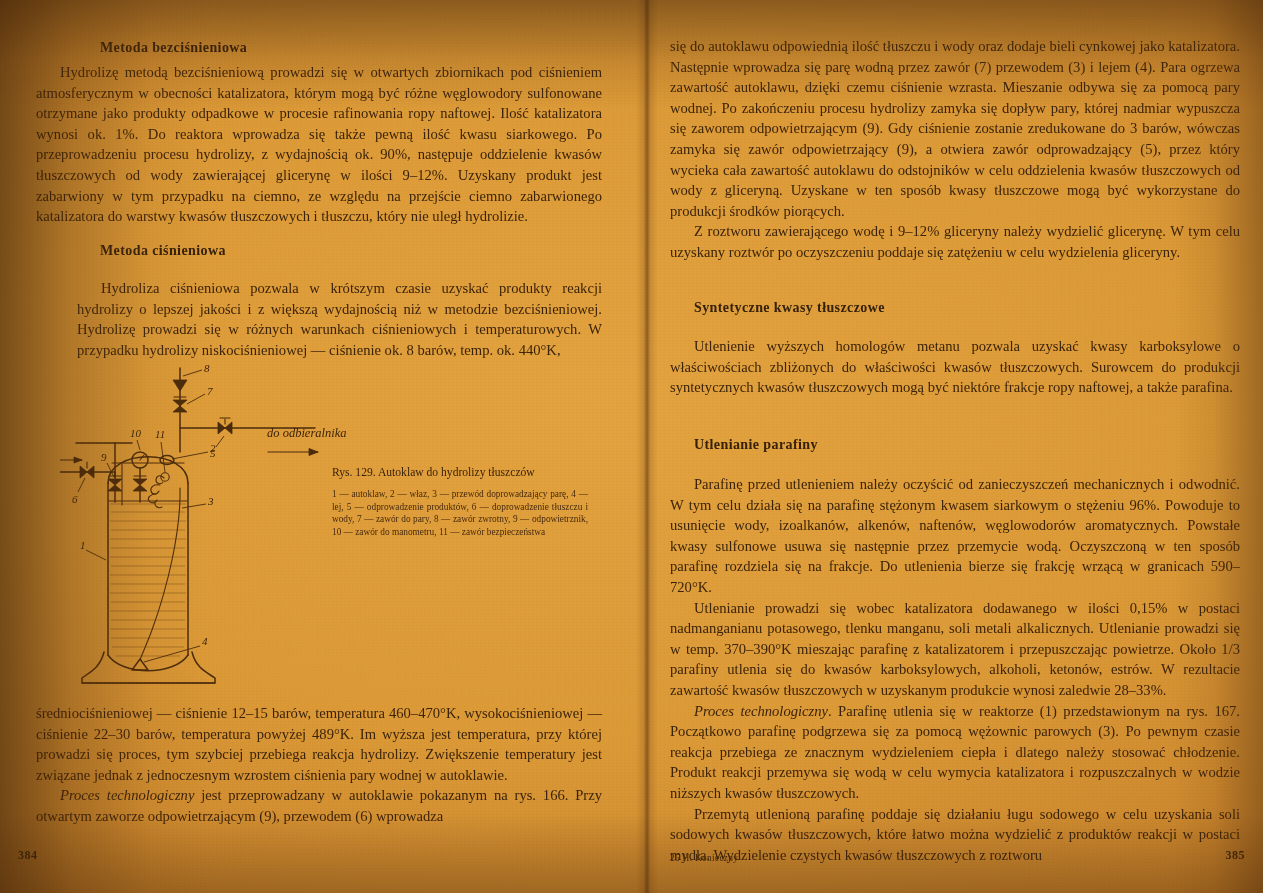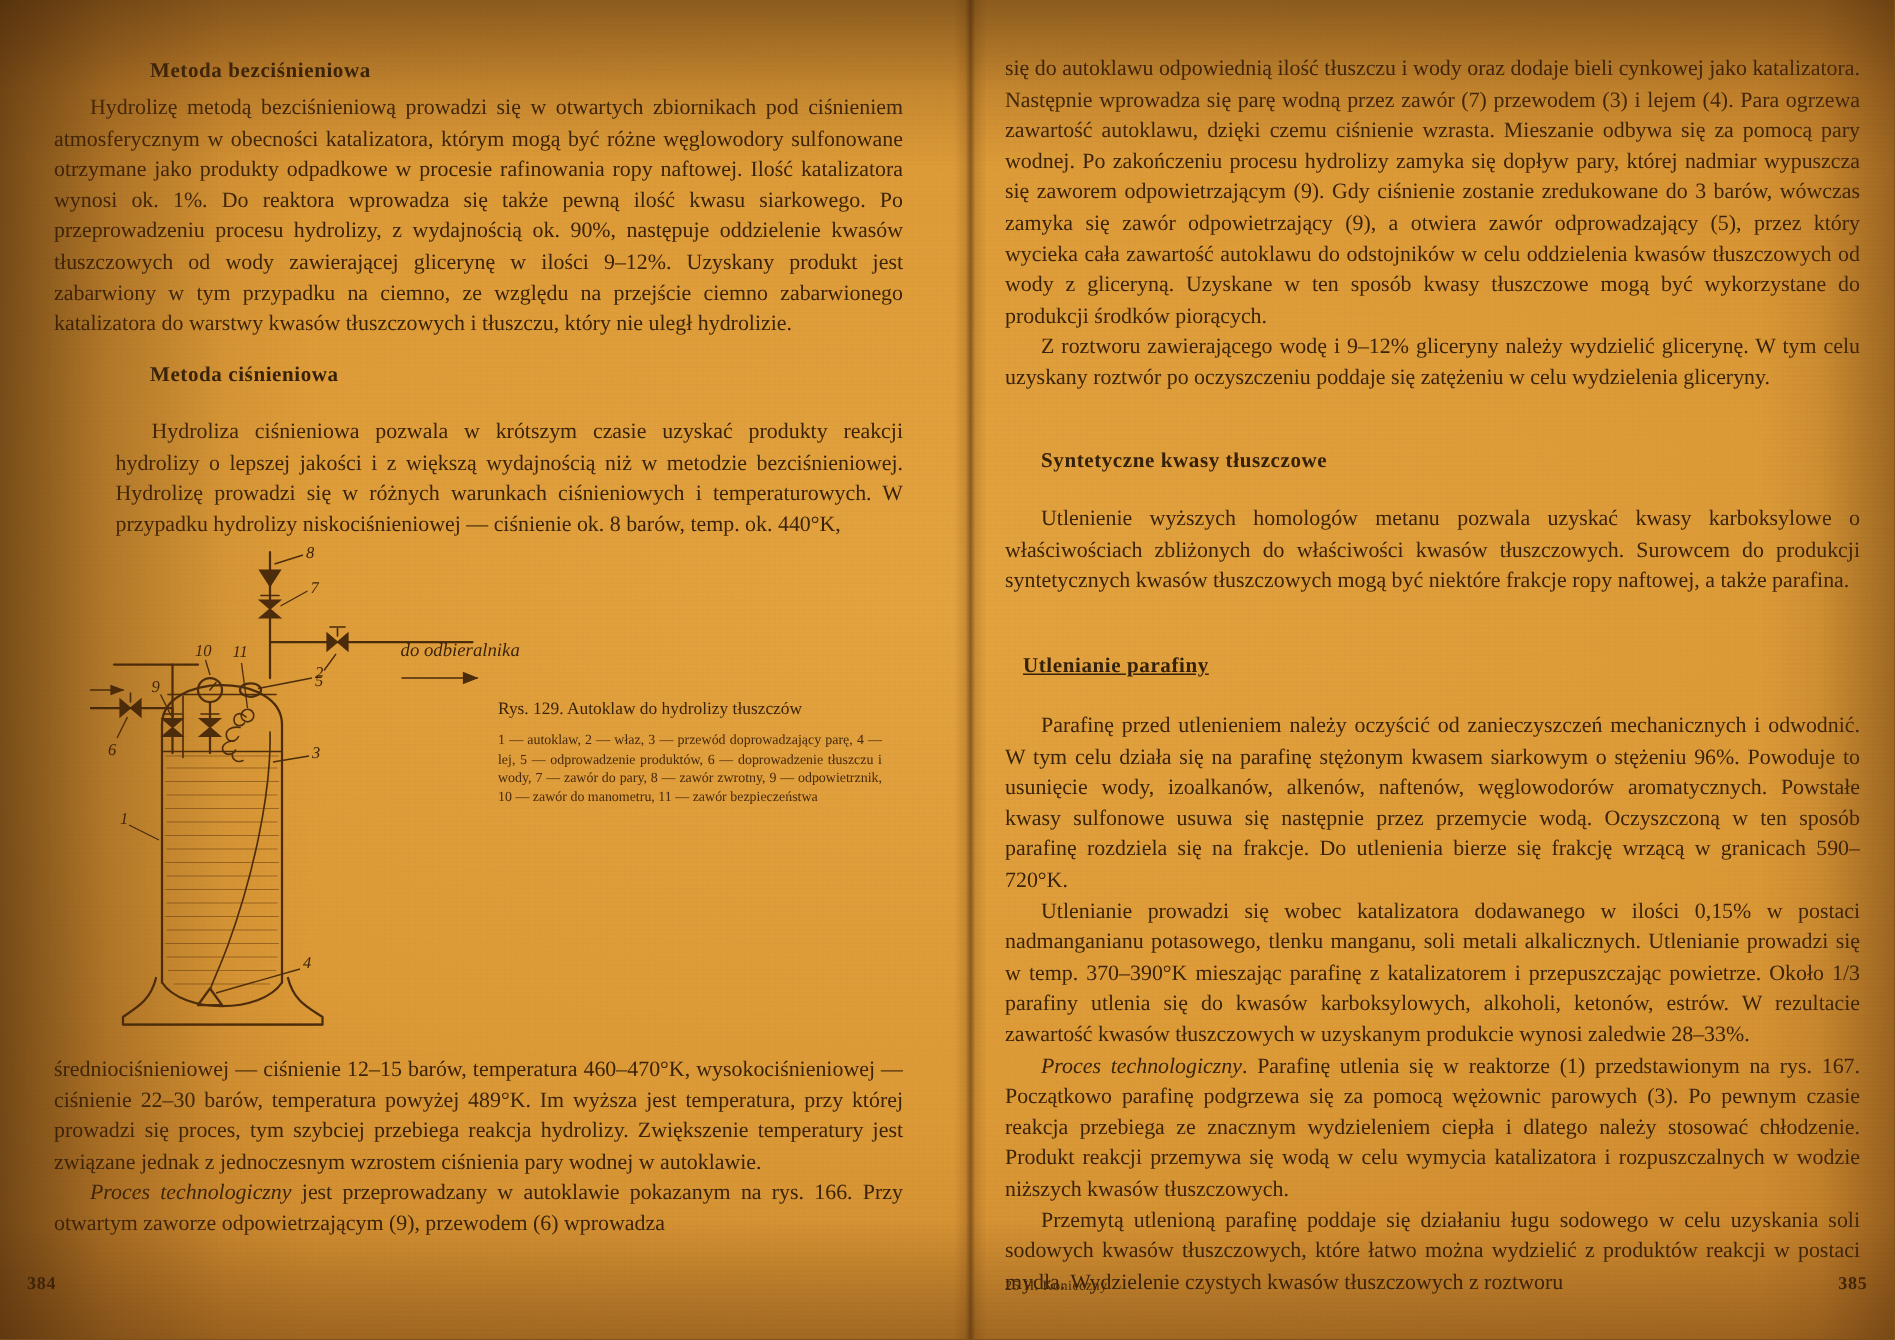--- a/index.html
+++ b/index.html
@@ -348,21 +348,21 @@
     </div>
 
     <div class="blk" style="left:36px; top:300px; width:500px;">
       <h3 class="sec-head">Syntetyczne kwasy tłuszczowe</h3>
     </div>
 
     <div class="blk" style="left:12px; top:336px; width:570px;">
       <p class="body">Utlenienie wyższych homologów metanu pozwala uzyskać kwasy karboksylowe o właściwościach zbliżonych do właściwości kwasów tłuszczowych. Surowcem do produkcji syntetycznych kwasów tłuszczowych mogą być niektóre frakcje ropy naftowej, a także parafina.</p>
     </div>
 
-    <div class="blk" style="left:24px; top:437px; width:500px;text-decoration:underline;">
+    <div class="blk" style="left:36px; top:437px; width:500px;">
       <h3 class="sec-head">Utlenianie parafiny</h3>
     </div>
 
     <div class="blk" style="left:12px; top:474px; width:570px;">
       <p class="body">Parafinę przed utlenieniem należy oczyścić od zanieczyszczeń mechanicznych i odwodnić. W tym celu działa się na parafinę stężonym kwasem siarkowym o stężeniu 96%. Powoduje to usunięcie wody, izoalkanów, alkenów, naftenów, węglowodorów aromatycznych. Powstałe kwasy sulfonowe usuwa się następnie przez przemycie wodą. Oczyszczoną w ten sposób parafinę rozdziela się na frakcje. Do utlenienia bierze się frakcję wrzącą w granicach 590–720°K.</p>
       <p class="body" style="margin-top:0;">Utlenianie prowadzi się wobec katalizatora dodawanego w ilości 0,15% w postaci nadmanganianu potasowego, tlenku manganu, soli metali alkalicznych. Utlenianie prowadzi się w temp. 370–390°K mieszając parafinę z katalizatorem i przepuszczając powietrze. Około 1/3 parafiny utlenia się do kwasów karboksylowych, alkoholi, ketonów, estrów. W rezultacie zawartość kwasów tłuszczowych w uzyskanym produkcie wynosi zaledwie 28–33%.</p>
       <p class="body" style="margin-top:0;"><em>Proces technologiczny</em>. Parafinę utlenia się w reaktorze (1) przedstawionym na rys. 167. Początkowo parafinę podgrzewa się za pomocą wężownic parowych (3). Po pewnym czasie reakcja przebiega ze znacznym wydzieleniem ciepła i dlatego należy stosować chłodzenie. Produkt reakcji przemywa się wodą w celu wymycia katalizatora i rozpuszczalnych w wodzie niższych kwasów tłuszczowych.</p>
       <p class="body" style="margin-top:0;">Przemytą utlenioną parafinę poddaje się działaniu ługu sodowego w celu uzyskania soli sodowych kwasów tłuszczowych, które łatwo można wydzielić z produktów reakcji w postaci mydła. Wydzielenie czystych kwasów tłuszczowych z roztworu</p>
     </div>
 

